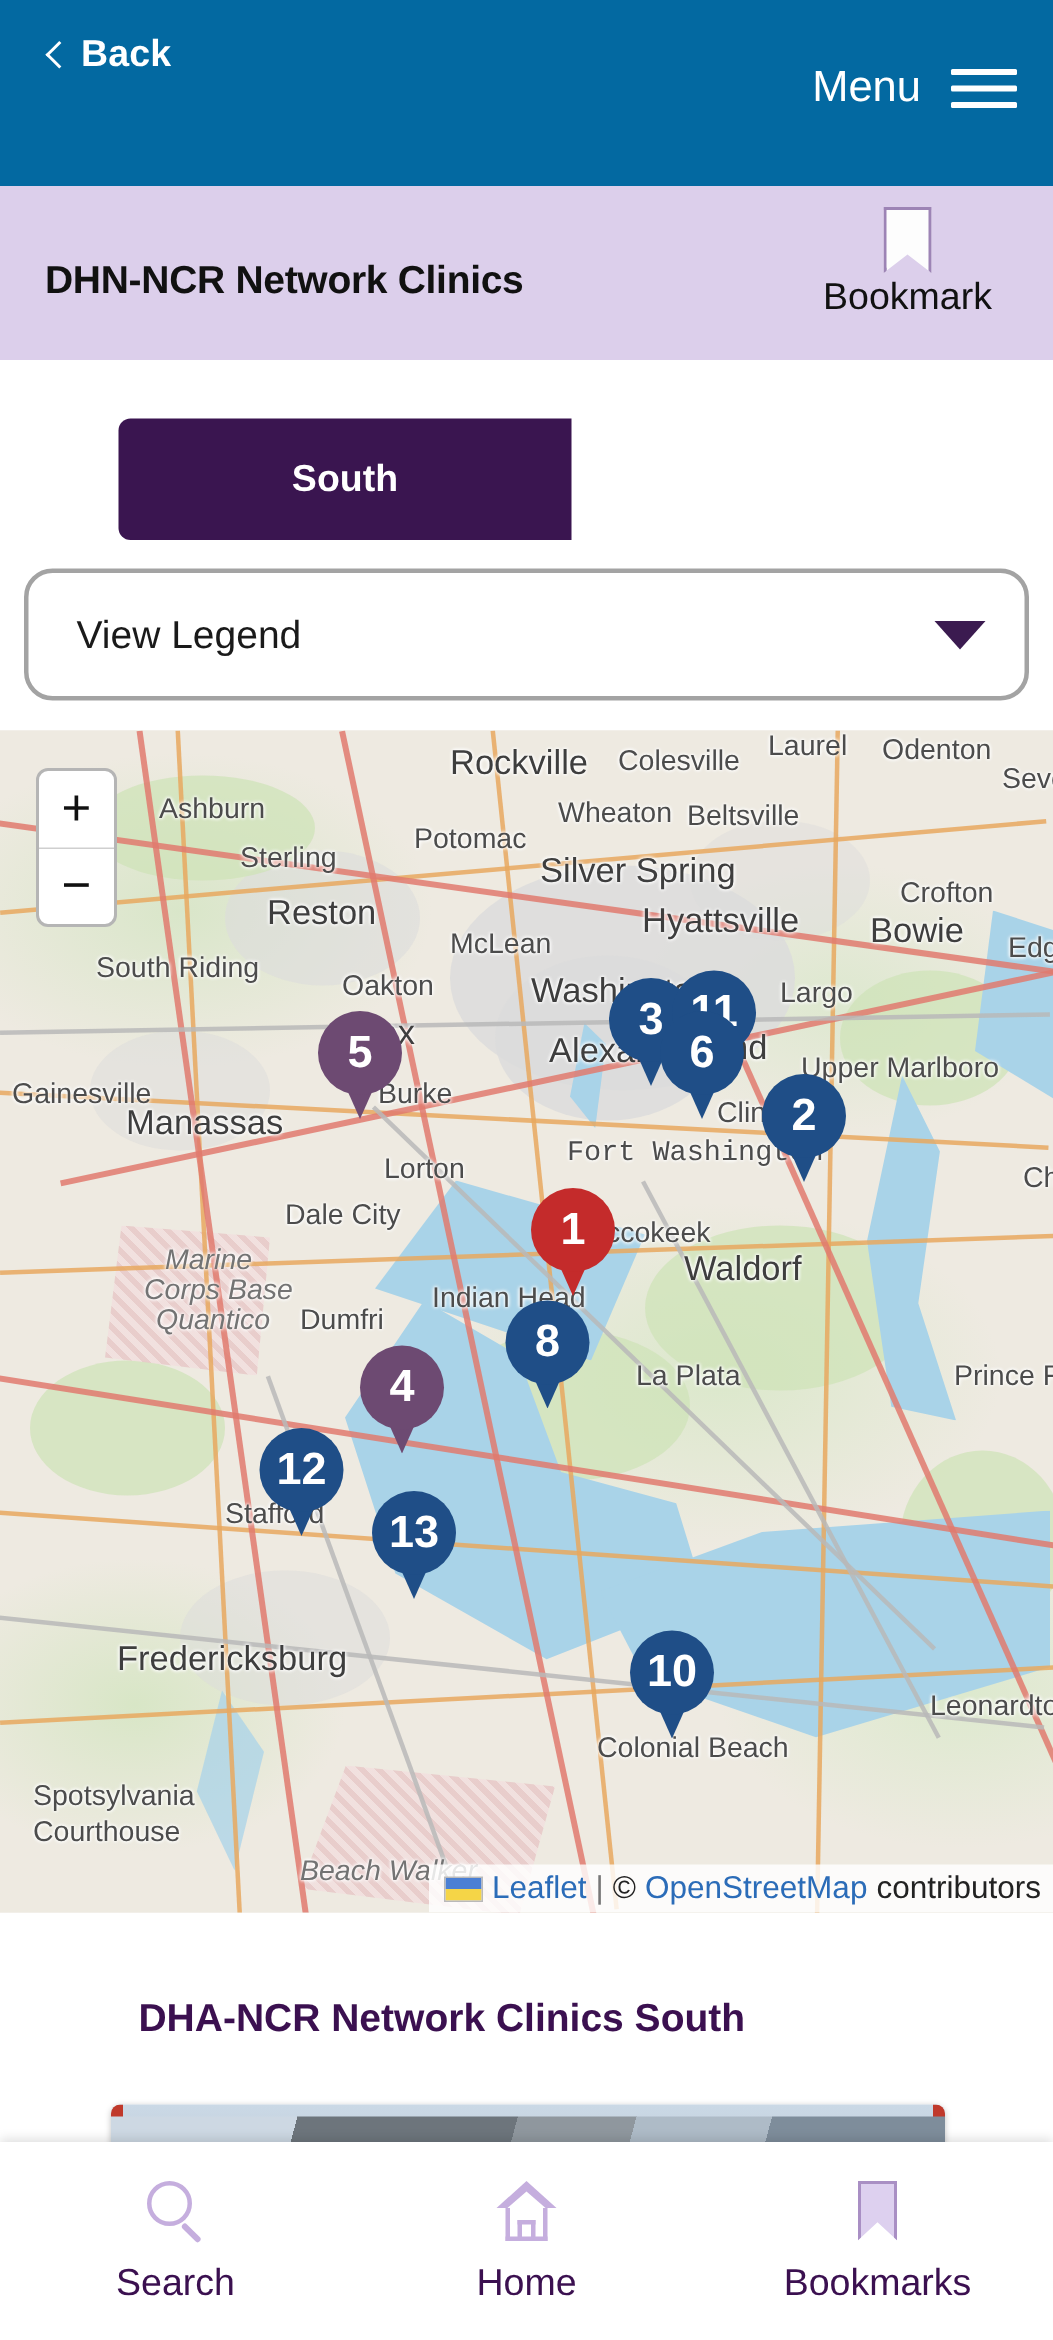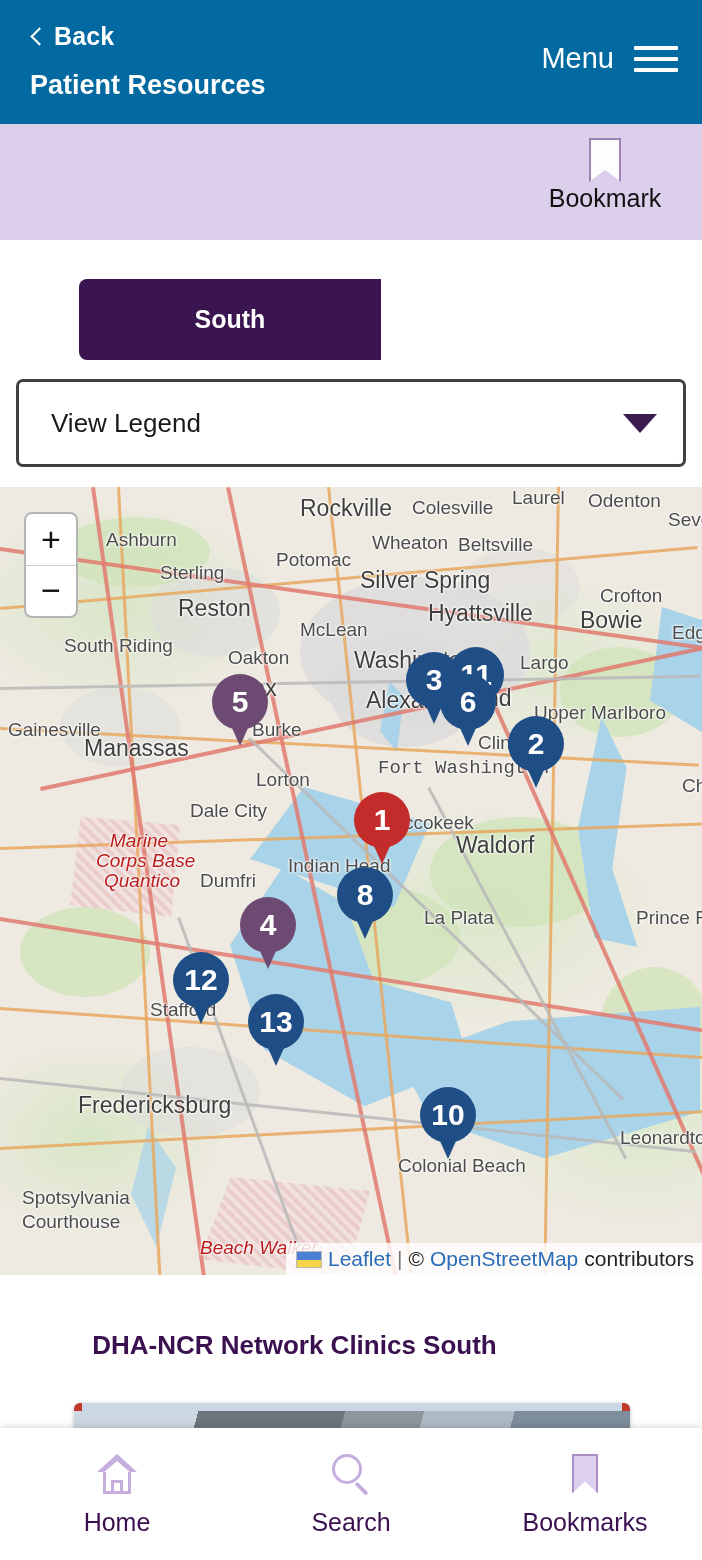--- a/index.html
+++ b/index.html
@@ -82,21 +82,21 @@
     width: 302px; height: 81px;
     display: flex; align-items: center; justify-content: center;
     font-size: 25px;
   }
   .tab.active { background: #3a1550; color: #fff; font-weight: bold; border-radius: 8px 0 0 8px; }
   .tab.inactive { background: #d6d6d6; color: #111; border-radius: 0 8px 8px 0; }
 
   
   .legend-select {
     position: absolute; left: 16px; top: 379px; width: 670px; height: 88px;
-    border: 3px solid #404040; border-radius: 7px; background: #fff;
+    border: 3px solid #a3a3a3; border-radius: 19px; background: #fff;
     display: flex; align-items: center; justify-content: space-between;
     padding: 0 26px 0 32px;
   }
   .legend-text { font-size: 26px; color: #1a1a1a; }
   .caret-down {
     width: 0; height: 0;
     border-left: 17px solid transparent; border-right: 17px solid transparent;
     border-top: 19px solid #3b1b50;
   }
 
@@ -121,21 +121,21 @@
   .road.major { background: #e07a6e; height: 4px; }
   .road.grey { background: #b9b9b9; height: 3px; }
   .milit { position:absolute; background: repeating-linear-gradient(45deg,#e7c6c6 0 4px,#f2dede 4px 8px); opacity:.8; }
 
   .map-label {
     position: absolute; color: #4c4c4c; font-size: 19px;
     text-shadow: 0 0 3px #fff, 0 0 3px #fff, 0 0 2px #fff;
     white-space: nowrap;
   }
   .map-label.big { font-size: 23px; color: #3e3e3e; }
-  .map-label.red { color: #b91c1c; font-style: italic; text-align: center; }
+  .map-label.red { color: #737373; font-style: italic; text-align: center; }
 
   .zoom-ctrl {
     position: absolute; left: 24px; top: 25px; width: 54px; height: 106px;
     background: #fff; border: 2px solid #b5b5b5; border-radius: 8px;
     display: flex; flex-direction: column; z-index: 40;
   }
   .zbtn { flex: 1; display: flex; align-items: center; justify-content: center;
     font-size: 34px; color: #111; font-family: "Liberation Sans", sans-serif; }
   .zbtn.plus { border-bottom: 1.5px solid #cfcfcf; }
 
@@ -226,32 +226,32 @@
 </head>
 <body>
 
 <div class="app">
 
   <div class="top-header">
     <div class="back-row">
       <span class="chev-left"></span>
       <span class="back-label">Back</span>
     </div>
-    <div class="page-title-top">Patient Resources</div>
     <div class="menu-group">
       <span class="menu-label">Menu</span>
       <span class="hamburger">
         <span></span>
           <span></span>
           <span></span>
       </span>
     </div>
   </div>
 
   <div class="sub-header">
+    <div class="sub-title">DHN-NCR Network Clinics</div>
     <div class="bookmark-btn">
       <span class="bm-ribbon"></span>
       <span class="bm-label">Bookmark</span>
     </div>
   </div>
 
   <div class="tabs">
     <div class="tab active">South</div>
   </div>
 
@@ -439,36 +439,36 @@
 
   <div class="photo-card">
     <div class="redtab l"></div>
       <div class="redtab"></div>
     <div class="roofline"></div>
     <div class="glassrow"></div>
   </div>
 
   <div class="bottom-nav">
     <div class="nav-item">
+      <span class="ic ic-search">
+        <span class="ring"></span>
+          <span class="handle"></span>
+      </span>
+      <span class="nav-label">Search</span>
+    </div>
+    <div class="nav-item">
       <span class="ic ic-home">
         <span class="roof"></span>
           <span class="roof2"></span>
           <span class="body"></span>
           <span class="door"></span>
       </span>
       <span class="nav-label">Home</span>
     </div>
     <div class="nav-item">
-      <span class="ic ic-search">
-        <span class="ring"></span>
-          <span class="handle"></span>
-      </span>
-      <span class="nav-label">Search</span>
-    </div>
-    <div class="nav-item">
       <span class="ic ic-bm">
         <span class="rib"></span>
       </span>
       <span class="nav-label">Bookmarks</span>
     </div>
   </div>
 
 </div>
 
 </body></html>

